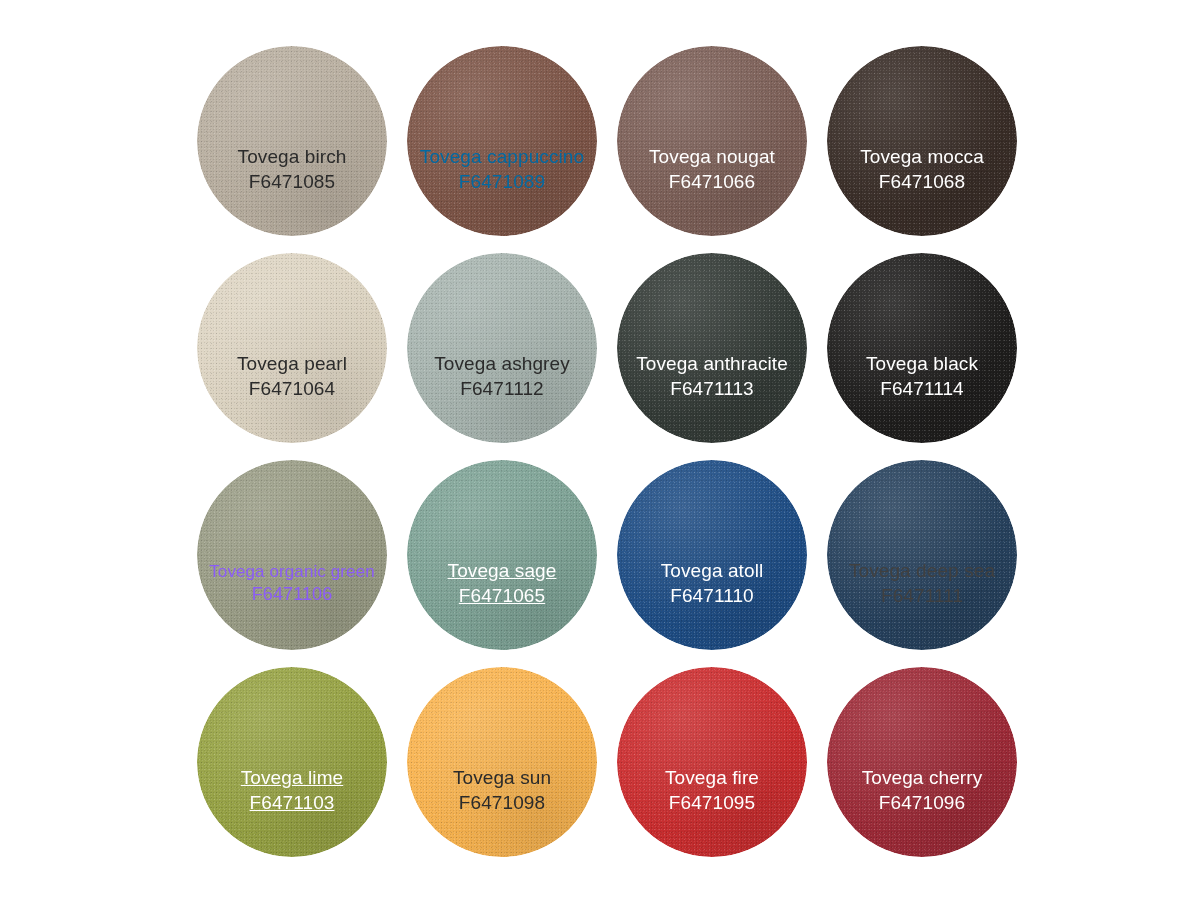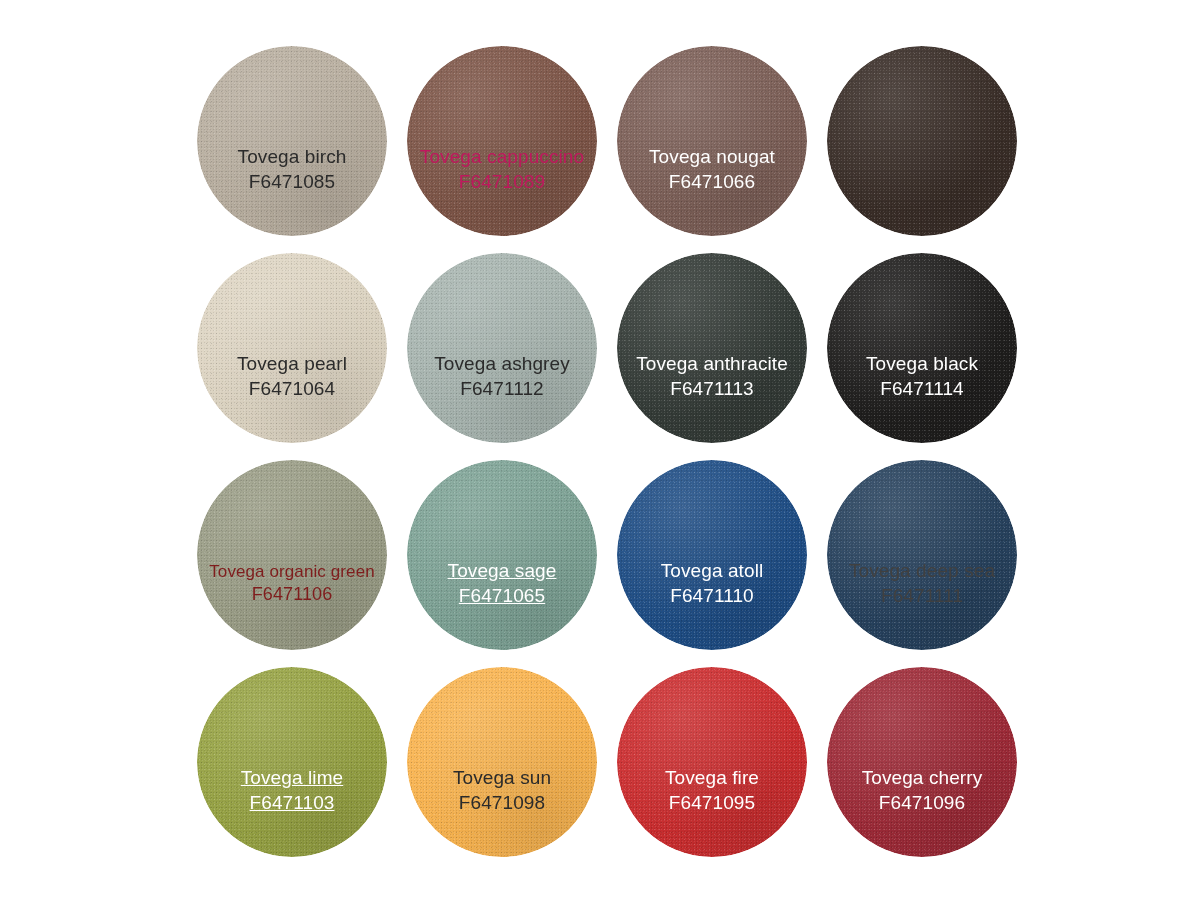--- a/index.html
+++ b/index.html
@@ -125,38 +125,42 @@
         <div class="swatch-shade"></div>
         <div class="swatch-caption" style="color: rgb(43, 43, 43);">
           <span class="swatch-name">Tovega birch</span>
           <span class="swatch-code">F6471085</span>
         </div>
       </div>
       <div class="swatch light-text">
         <div class="swatch-fill" style="background: rgb(126, 86, 72);"></div>
         <div class="swatch-grain"></div>
         <div class="swatch-shade"></div>
-        <div class="swatch-caption" style="color: #be185d;">
+        <div class="swatch-caption" style="color: #0369a1;">
           <span class="swatch-name">Tovega cappuccino</span>
           <span class="swatch-code">F6471089</span>
         </div>
       </div>
       <div class="swatch light-text">
         <div class="swatch-fill" style="background: rgb(125, 96, 88);"></div>
         <div class="swatch-grain"></div>
         <div class="swatch-shade"></div>
         <div class="swatch-caption" style="color: rgb(255, 255, 255);">
           <span class="swatch-name">Tovega nougat</span>
           <span class="swatch-code">F6471066</span>
         </div>
       </div>
       <div class="swatch light-text">
         <div class="swatch-fill" style="background: rgb(58, 46, 40);"></div>
         <div class="swatch-grain"></div>
         <div class="swatch-shade"></div>
+        <div class="swatch-caption" style="color: rgb(255, 255, 255);">
+          <span class="swatch-name">Tovega mocca</span>
+          <span class="swatch-code">F6471068</span>
+        </div>
       </div>
       <div class="swatch dark-text">
         <div class="swatch-fill" style="background: rgb(222, 213, 195);"></div>
         <div class="swatch-grain"></div>
         <div class="swatch-shade"></div>
         <div class="swatch-caption" style="color: rgb(43, 43, 43);">
           <span class="swatch-name">Tovega pearl</span>
           <span class="swatch-code">F6471064</span>
         </div>
       </div>
@@ -184,21 +188,21 @@
         <div class="swatch-shade"></div>
         <div class="swatch-caption" style="color: rgb(255, 255, 255);">
           <span class="swatch-name">Tovega black</span>
           <span class="swatch-code">F6471114</span>
         </div>
       </div>
       <div class="swatch light-text narrow-label">
         <div class="swatch-fill" style="background: rgb(154, 157, 134);"></div>
         <div class="swatch-grain"></div>
         <div class="swatch-shade"></div>
-        <div class="swatch-caption" style="color: #7f1d1d;">
+        <div class="swatch-caption" style="color: #8b5cf6;">
           <span class="swatch-name">Tovega organic green</span>
           <span class="swatch-code">F6471106</span>
         </div>
       </div>
       <div class="swatch light-text">
         <div class="swatch-fill" style="background: rgb(126, 163, 150);"></div>
         <div class="swatch-grain"></div>
         <div class="swatch-shade"></div>
         <div class="swatch-caption" style="color: rgb(255, 255, 255); text-decoration: underline;">
           <span class="swatch-name">Tovega sage</span>

